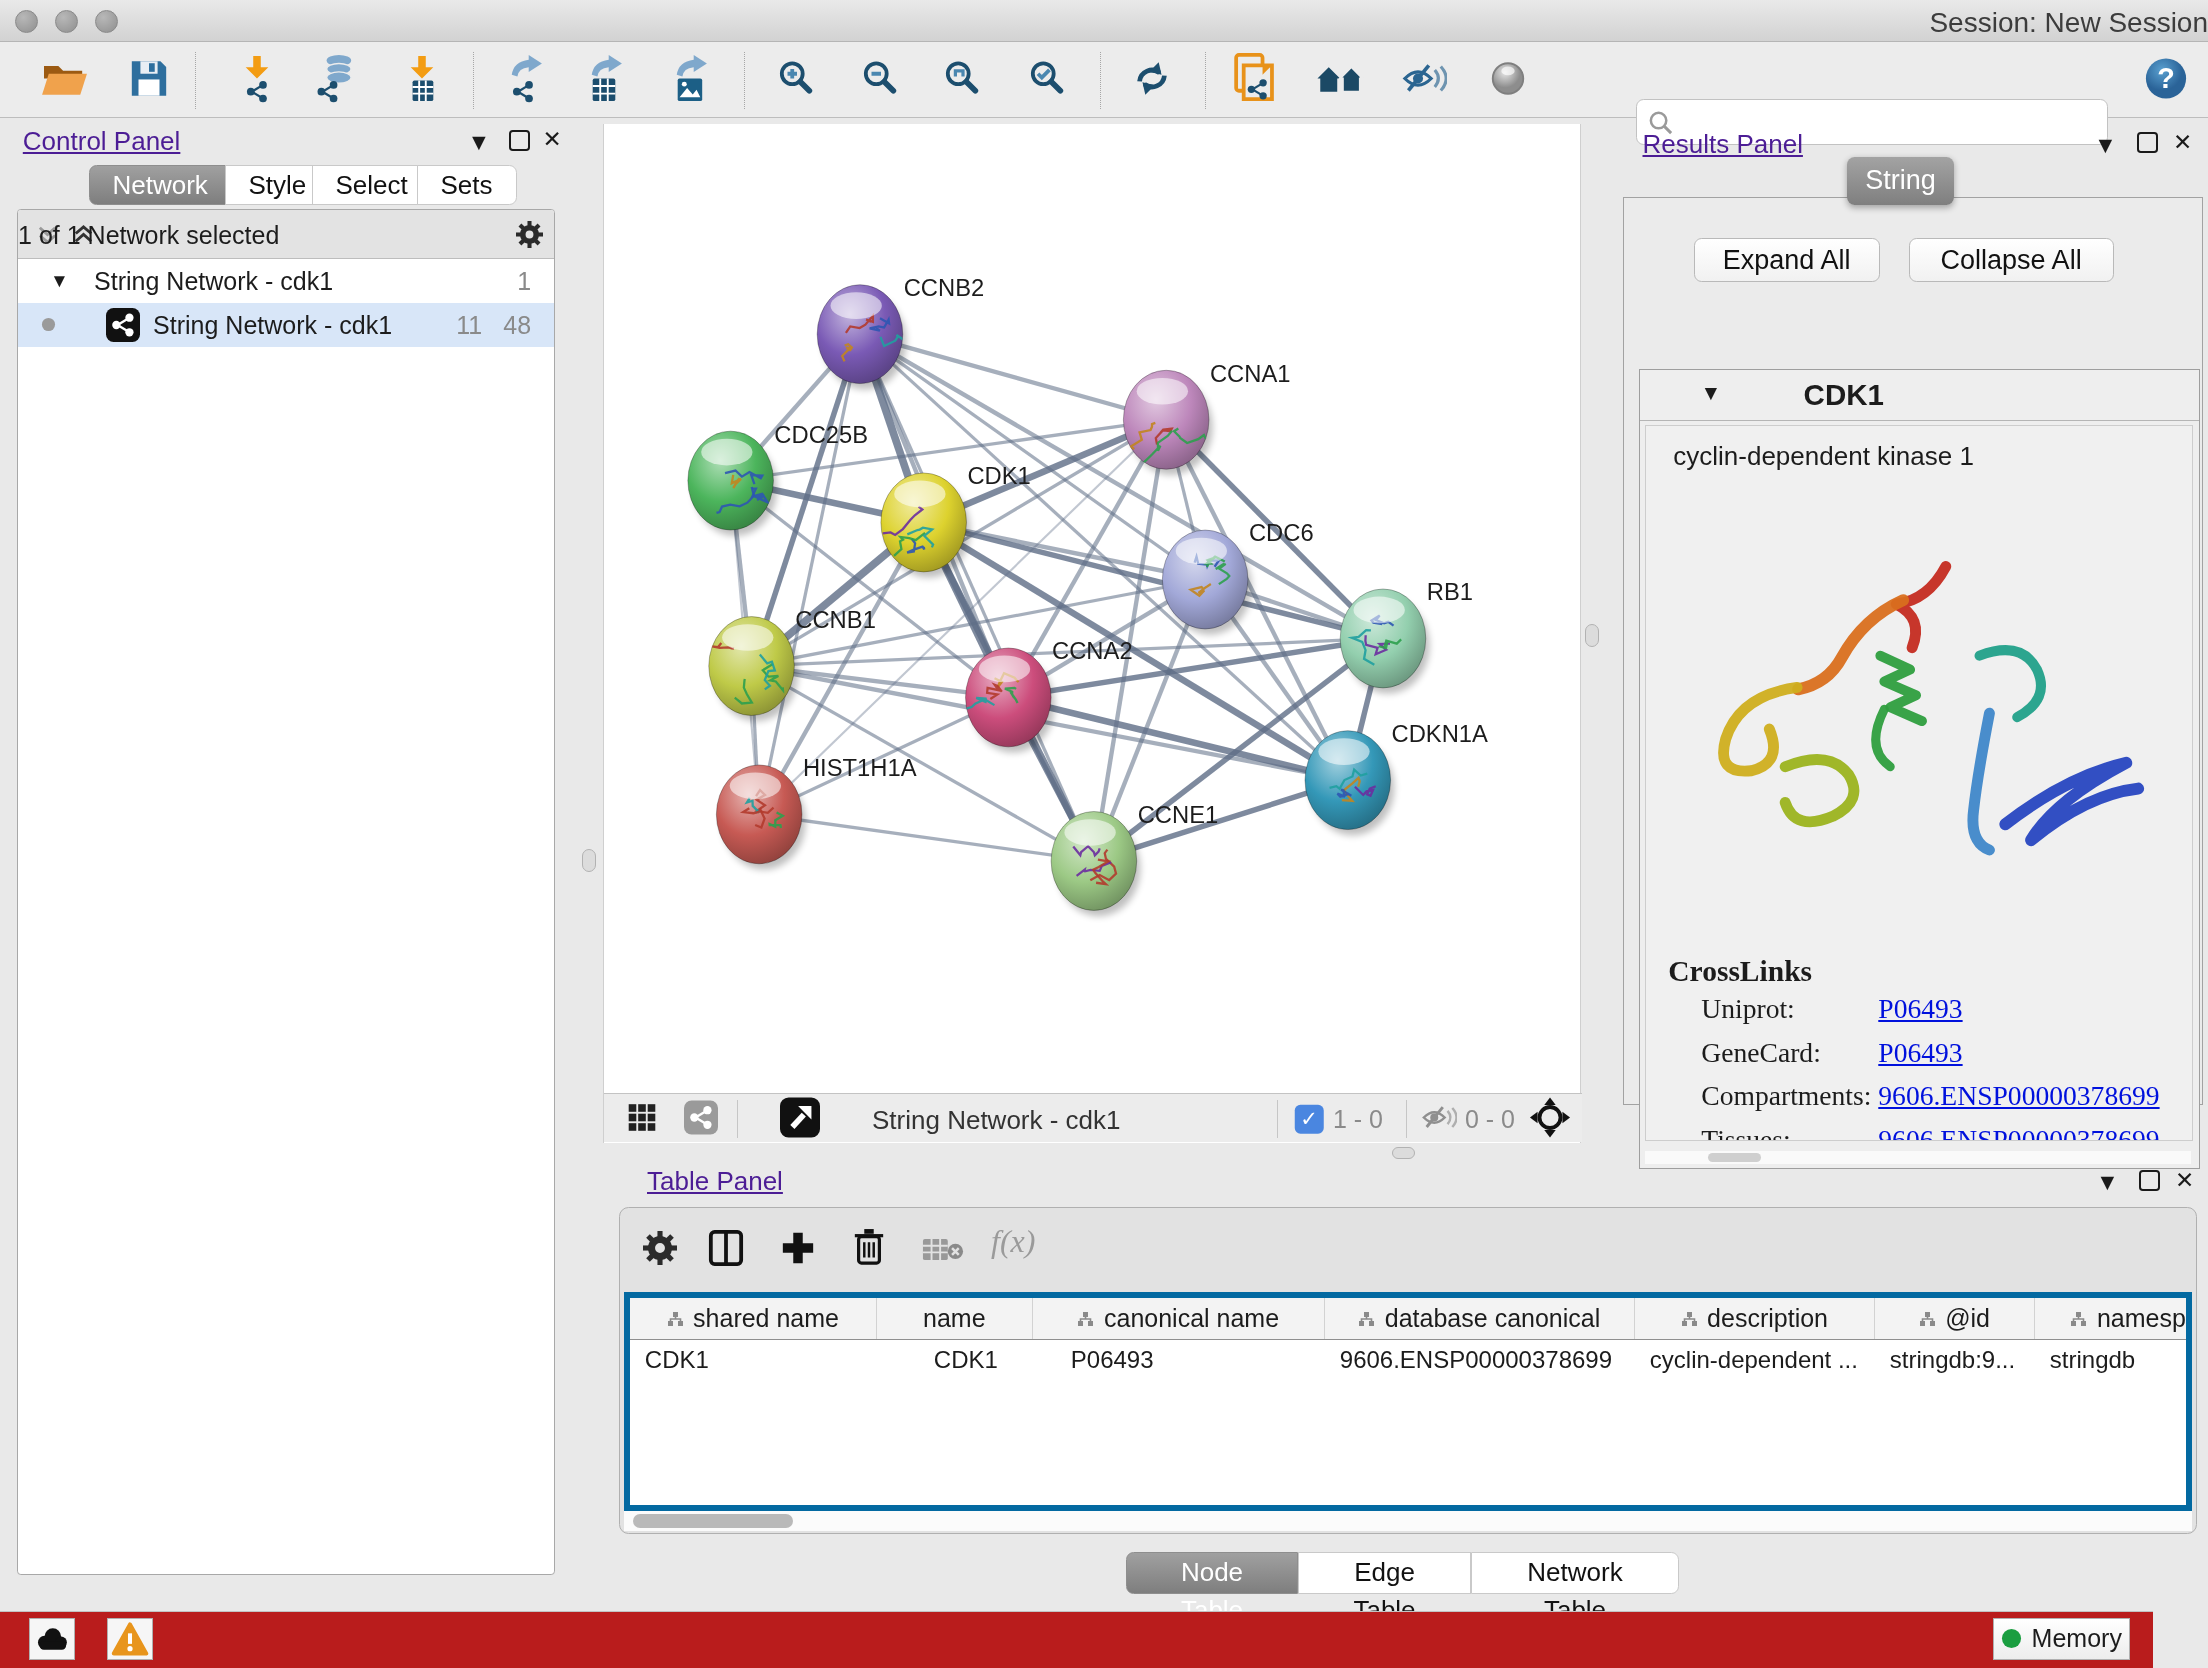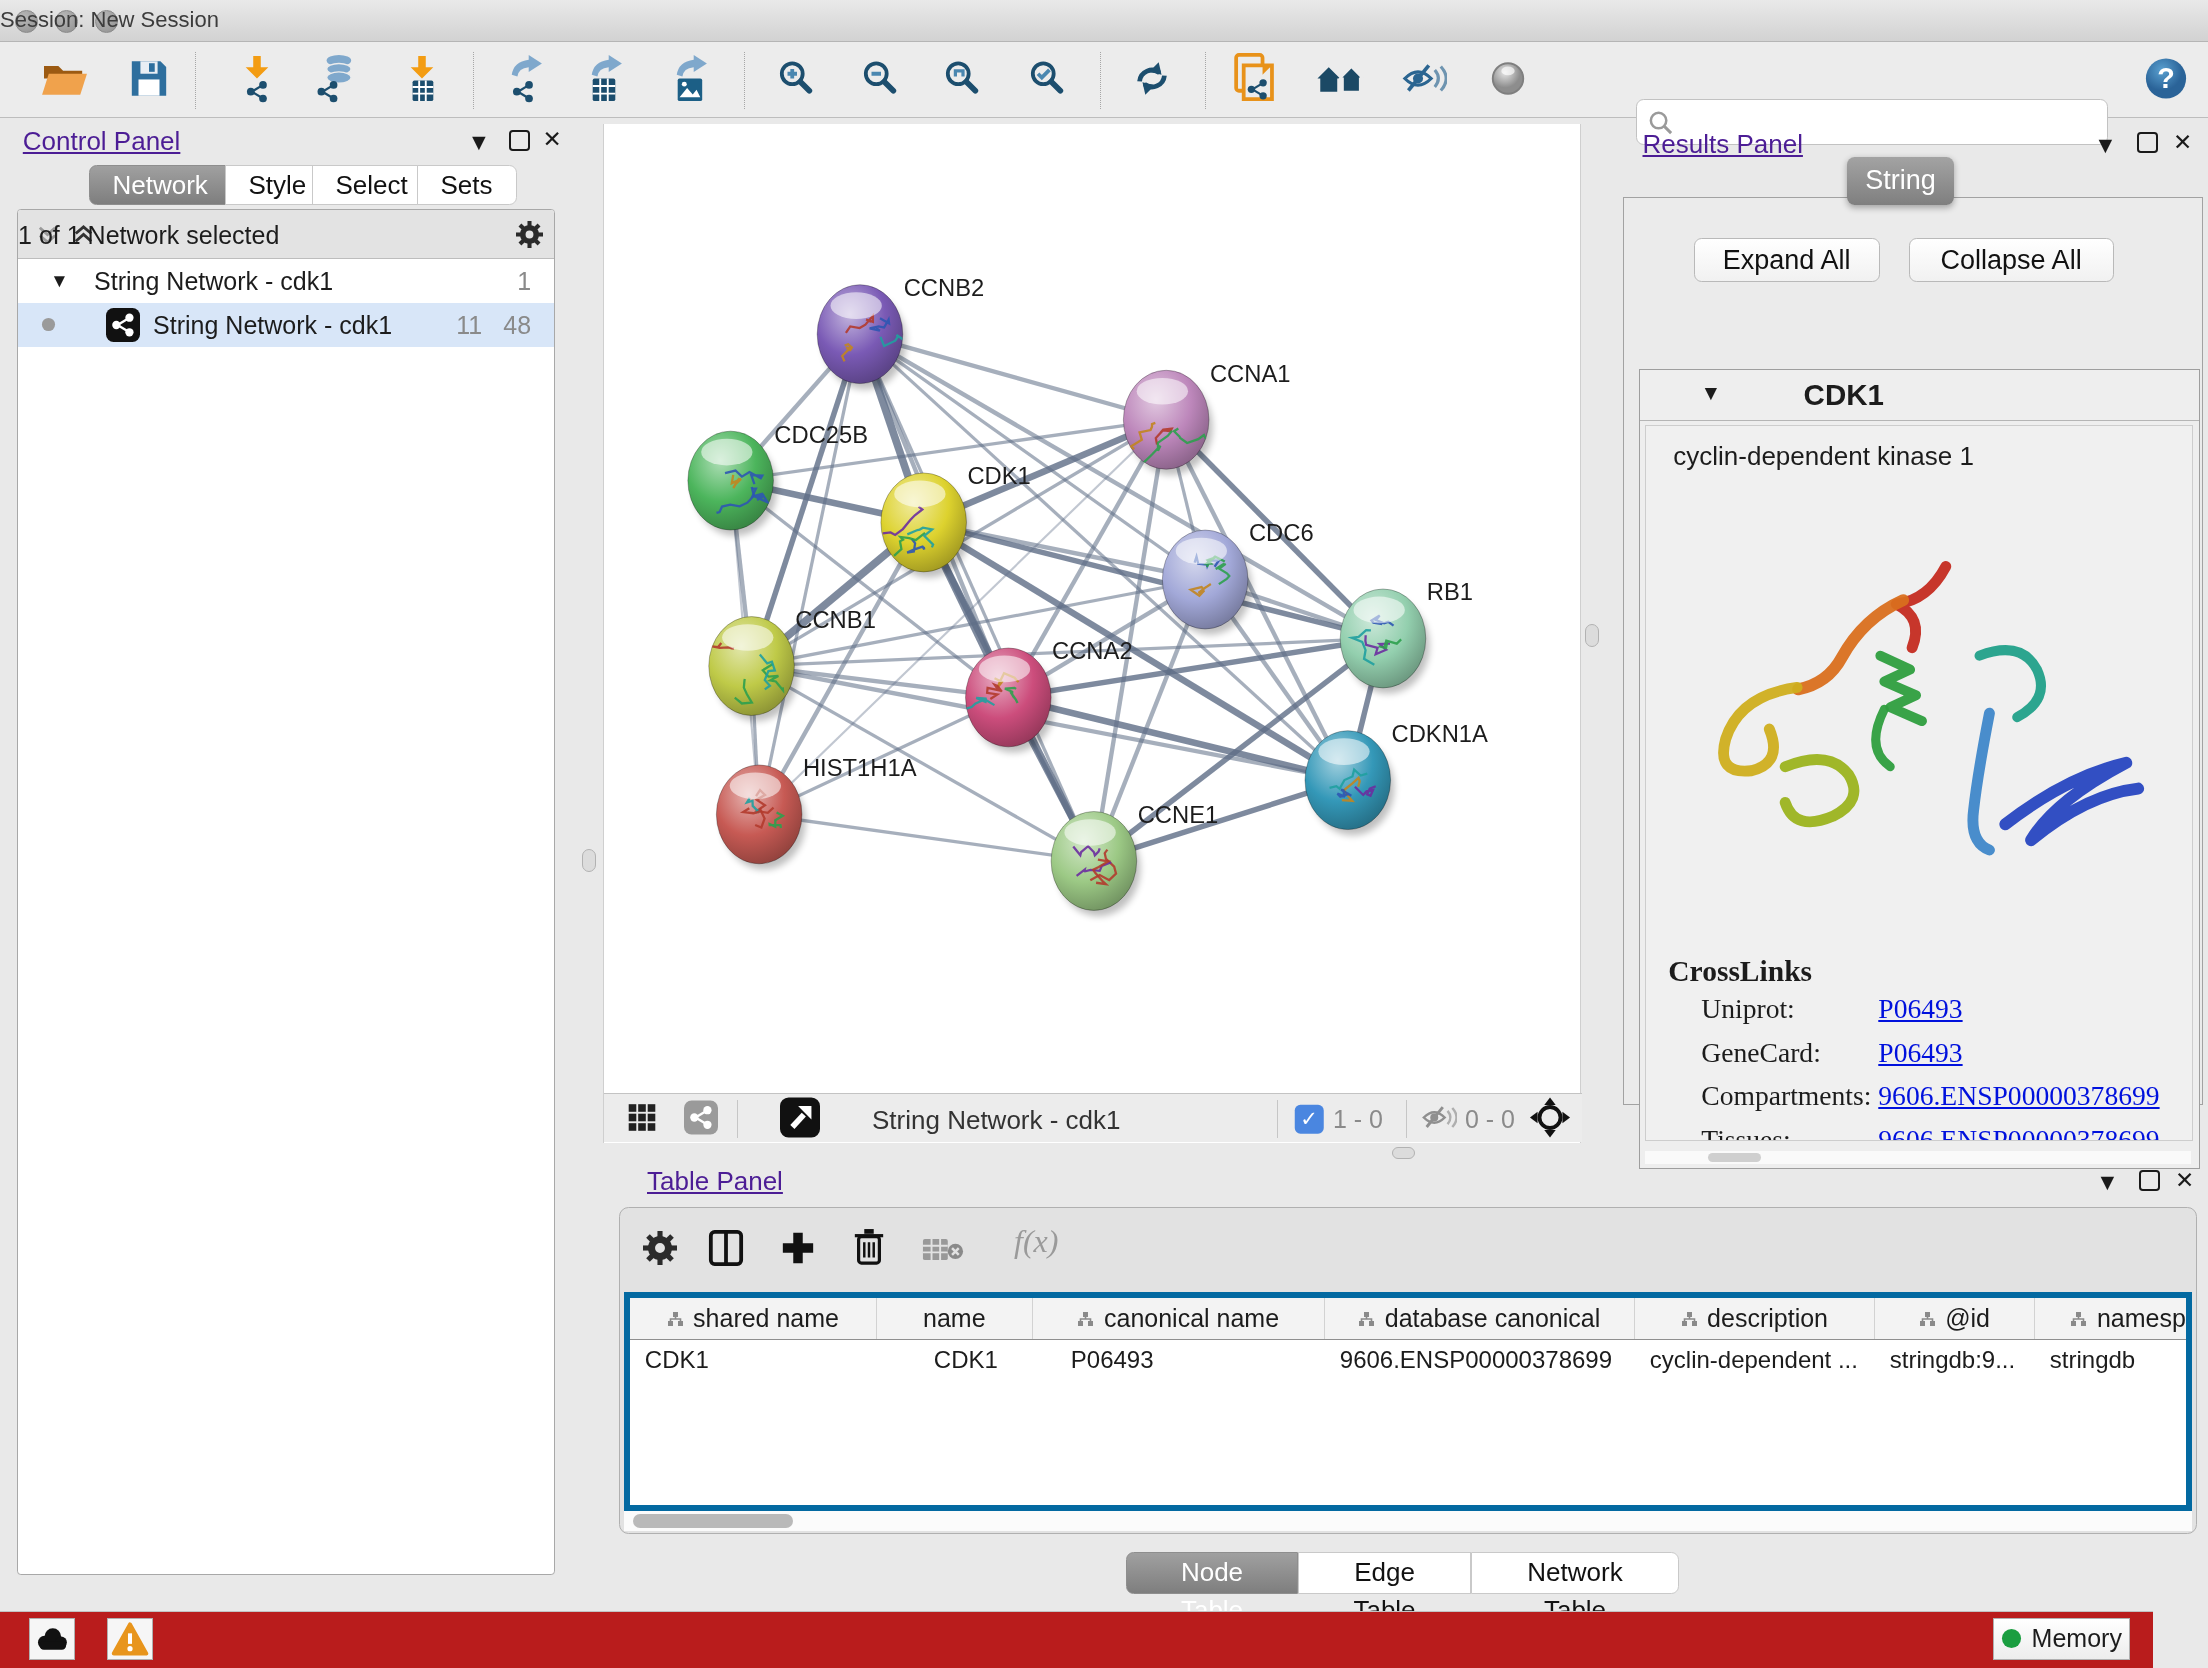--- a/index.html
+++ b/index.html
@@ -2,22 +2,22 @@
 <html style="font-size:15px"><head>
 <meta charset="utf-8">
 <style>
   html,body{margin:0;padding:0;width:2208px;height:1668px;overflow:hidden;
     font-family:"Liberation Sans","DejaVu Sans",sans-serif;background:#e9e9e9;color:#1c1c1c;}
   *{box-sizing:border-box;}
   .abs{position:absolute;}
   
   .titlebar{position:absolute;left:0;top:0;width:2208px;height:42px;
     background:linear-gradient(#e9e9e9,#d2d2d2);border-bottom:1px solid #b5b5b5;}
-  .titlebar .title{position:absolute;left:0;right:0;top:6.7px;text-align:left;
-    font-size:22px;color:#3c3c3c;}
+  .titlebar .title{position:absolute;left:0;right:0;top:6.7px;text-align:right;
+    font-size:28px;color:#3c3c3c;}
   .tlight{position:absolute;top:9.5px;width:23px;height:23px;border-radius:50%;
     background:radial-gradient(circle at 35% 30%,#b8b8b8,#8f8f8f);border:1px solid #8a8a8a;}
   
   .toolbar{position:absolute;left:0;top:42px;width:2208px;height:76px;background:#ececec;
     border-bottom:1px solid #bdbdbd;}
   .tbtn{position:absolute;top:38px;transform:translate(-50%,-50%);cursor:default;}
   .tsep{position:absolute;top:9.5px;height:57px;border-left:1.9px dotted #a6a6a6;}
   .searchbox{position:absolute;left:1636px;top:57px;width:472px;height:46px;background:#fff;
     border:1.9px solid #c2c2c2;border-radius:7.6px;display:flex;align-items:center;padding:0 9.5px;}
   .searchbox input{border:none;outline:none;font-size:23px;flex:1;background:transparent;
@@ -768,21 +768,21 @@
     <span class="abs" style="left:302px;top:28.5px">
       <svg width="42" height="27" viewBox="0 0 44 28">
         <g fill="#999">
             <rect x="1" y="2" width="26" height="22" rx="2"></rect>
           </g>
         <path d="M1 9 h26 M1 16 h26 M10 2 v22 M19 2 v22" stroke="#e2e2e2" stroke-width="2"></path>
         <circle cx="35" cy="15" r="8" fill="#8a8a8a"></circle>
         <path d="M31.5 11.5 l7 7 M38.5 11.5 l-7 7" stroke="#e2e2e2" stroke-width="2.6"></path>
       </svg>
     </span>
-    <span class="fx abs" style="left:394px;top:15px">f(x)</span>
+    <span class="fx abs" style="left:371px;top:15px">f(x)</span>
 
     <div class="tp-table">
       <div class="th-row">
         <span class="th" style="width:247px">
           <svg width="17" height="16" viewBox="0 0 17 16" color="#8a8a8a">
               <use href="#treeg"></use>
             </svg>
           <span>shared name</span>
           </span>
         <span class="th" style="width:156px">

